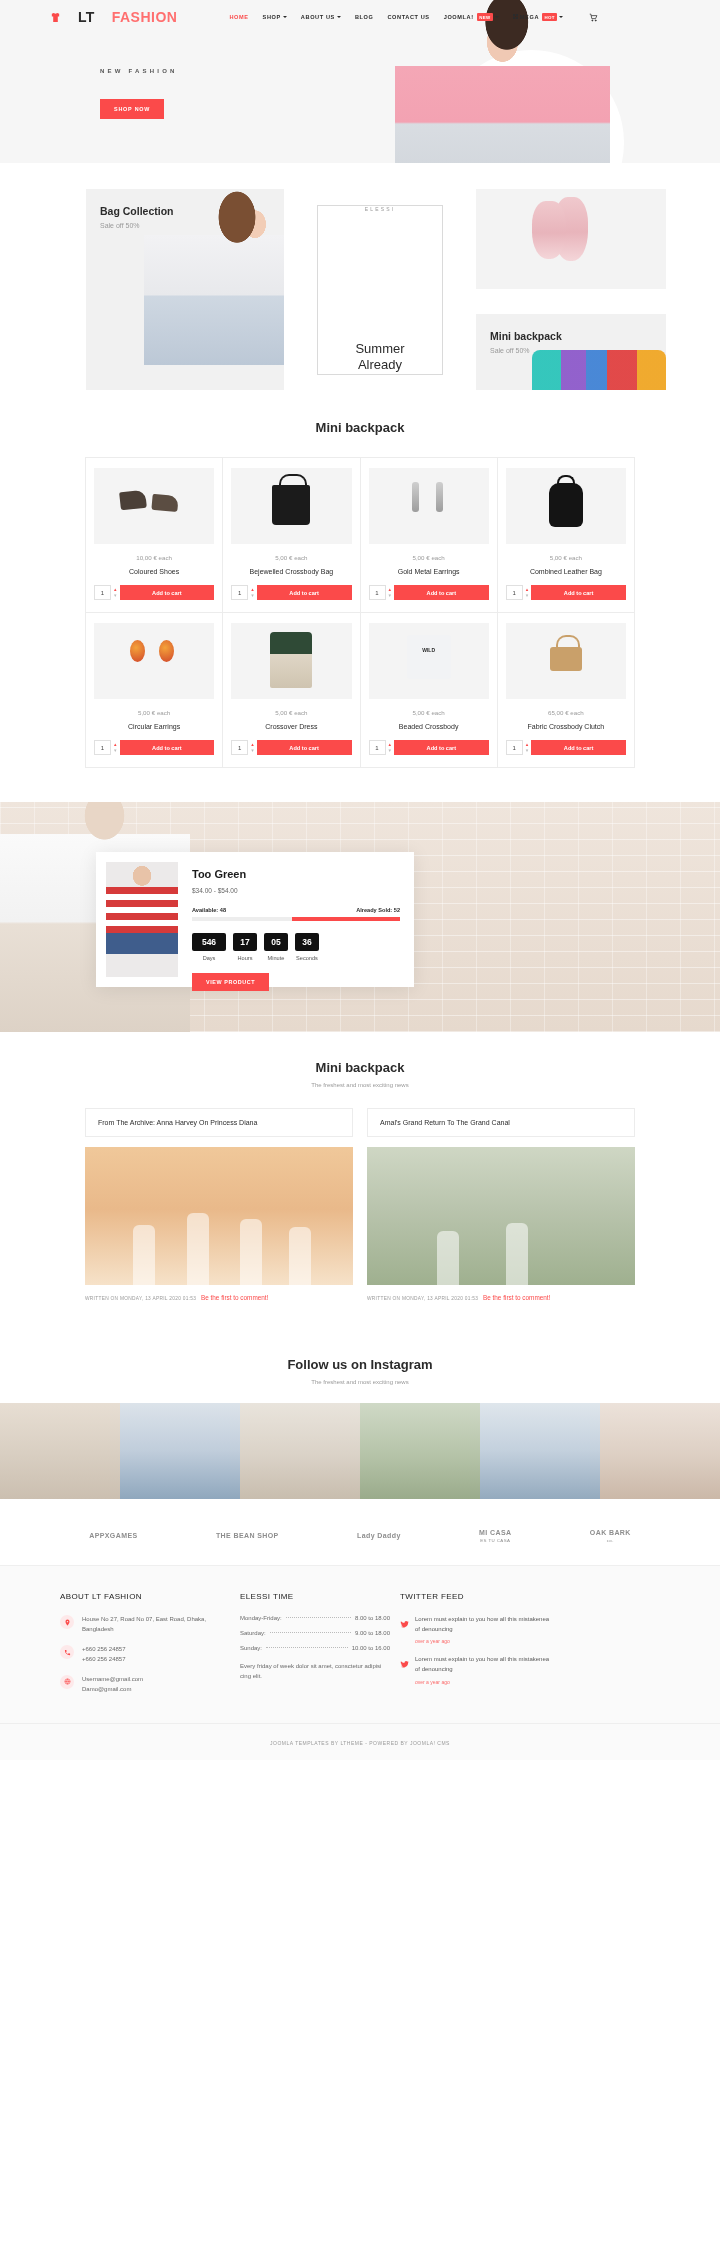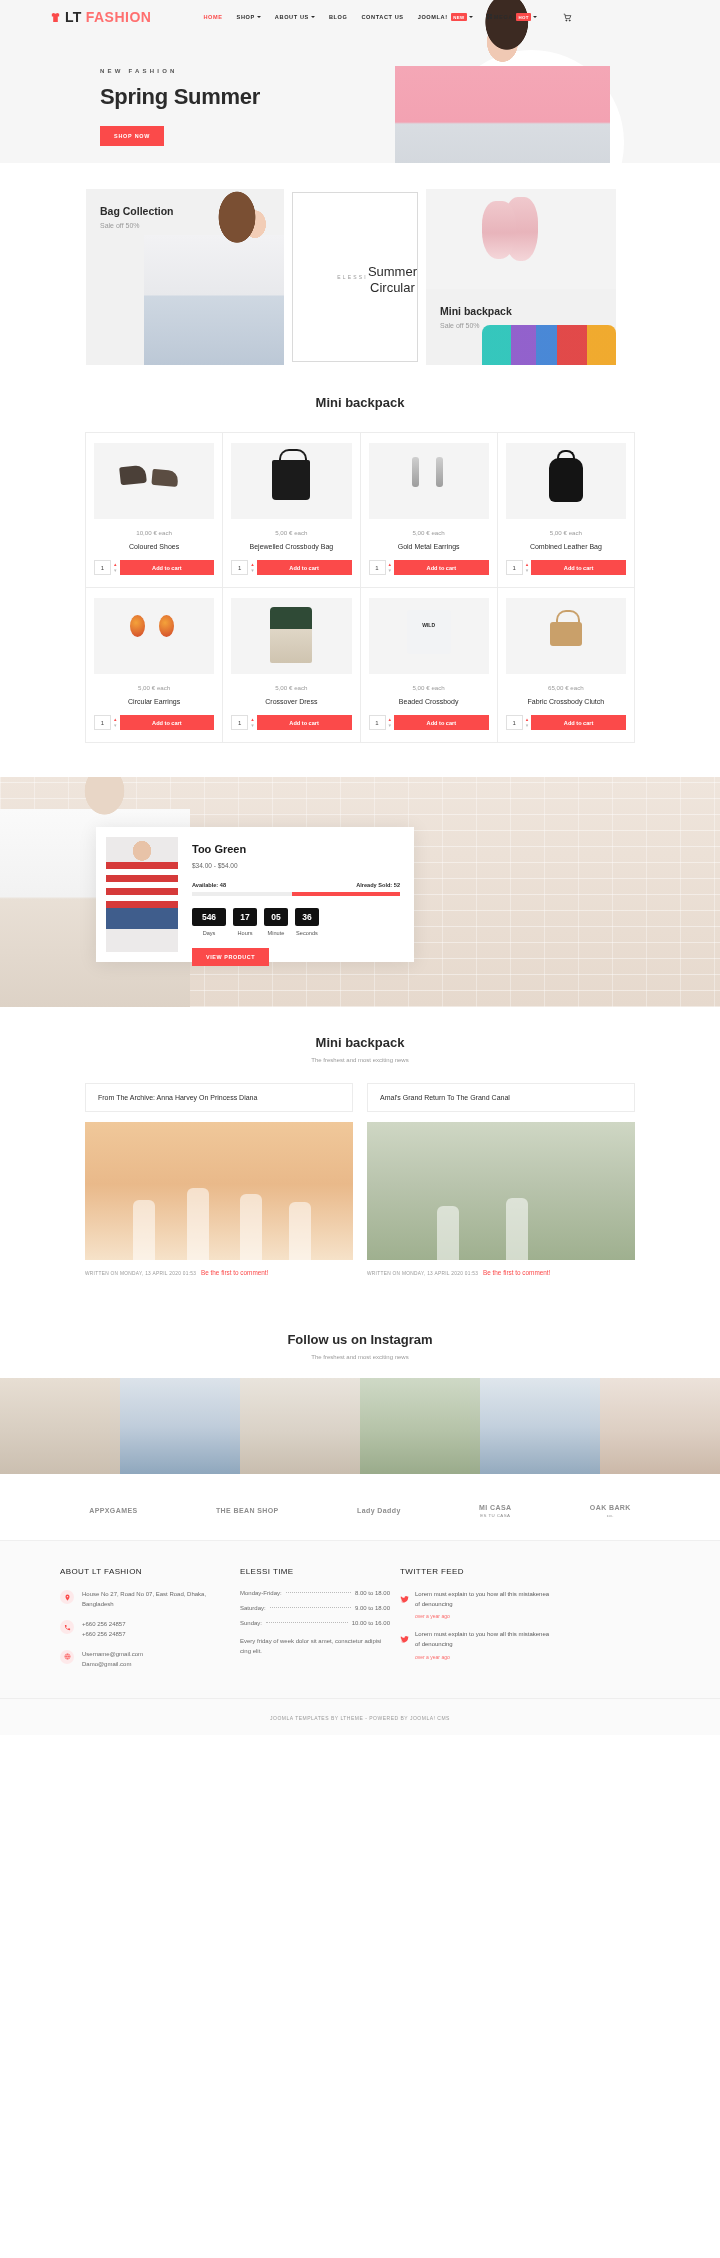--- a/index.html
+++ b/index.html
@@ -15,21 +15,21 @@
   
   .header {
     height: 34px;
     display: flex;
     align-items: center;
     padding: 0 16px;
     position: relative;
     z-index: 30;
     background: transparent;
   }
-  .brand { display: flex; align-items: center; gap: 4px; margin-left: 34px; }
+  .brand { display: flex; align-items: center; gap: 17px; margin-left: 34px; }
   .brand-icon { width: 11px; height: 11px; position: relative; }
   .brand-icon svg { display: block; }
   .brand-lt { font-size: 14px; font-weight: bold; color: #2b2b2b; letter-spacing: .3px; }
   .brand-fashion { font-size: 14px; font-weight: bold; color: #ff6f6f; letter-spacing: .5px; text-align: center; }
 
   .nav { display: flex; align-items: center; gap: 14px; margin-left: 52px; }
   .nav-item {
     font-size: 5.6px; font-weight: bold; letter-spacing: .6px;
     color: #2b2b2b; text-transform: uppercase;
     display: flex; align-items: center; gap: 2px;
@@ -78,26 +78,26 @@
     font-size: 5.4px; font-weight: bold; letter-spacing: .8px;
     padding: 7px 14px; text-transform: uppercase;
     border: 0; cursor: pointer;
   }
 
   
   .collection { padding: 26px 0 0; background: #fff; }
   .collection-grid {
     width: 548px; margin: 0 auto;
     display: grid; grid-template-columns: 198px 142px 190px;
-    grid-template-rows: 100px 76px; gap: 0;
+    grid-template-rows: 100px 76px; gap: 25px;
   }
   .tile { position: relative; overflow: hidden; background: #f1f1f1; }
   .tile-bag { grid-row: 1 / span 2; grid-column: 1; }
   .tile-look { grid-row: 1 / span 2; grid-column: 2; background: #fff; display: flex; align-items: center; justify-content: center; }
-  .look-box { border: 1px solid #dadada; width: 126px; height: 170px; display:flex; align-items:center; justify-content:flex-end; }
+  .look-box { border: 1px solid #dadada; width: 126px; height: 170px; display:flex; flex-direction:column; align-items:center; justify-content:space-between; }
   .look-eyebrow { font-size: 5px; letter-spacing: 2.2px; color: #999; text-transform: uppercase; }
   .look-title { font-size: 13px; color: #2b2b2b; line-height: 1.25; text-align: center; margin-top: 6px; }
   .tile-earring { grid-row: 1; grid-column: 3; background: #f3f3f3; }
   .tile-mini { grid-row: 2; grid-column: 3; background: #f1f1f1; }
   .tile-text { position: absolute; top: 16px; left: 14px; z-index: 3; }
   .tile-title { font-size: 10.5px; font-weight: bold; color: #2b2b2b; }
   .tile-sub { font-size: 7px; color: #9a9a9a; margin-top: 5px; }
   .bag-photo {
     position: absolute; right: -10px; top: 0; width: 150px; height: 176px;
     background:
@@ -350,41 +350,40 @@
       </span>
     </div>
   </div>
 
   <div class="hero">
     <div class="hero-circle"></div>
     <div class="hero-photo"></div>
     <div class="hero-inner">
       <div class="eyebrow">NEW FASHION</div>
       <div class="hero-title">
-        <div>Spring Summer</div>
       </div>
       <button class="shop-now">SHOP NOW</button>
     </div>
   </div>
 
   <div class="collection">
     <div class="collection-grid">
       <div class="tile tile-bag">
         <div class="bag-photo"></div>
         <div class="tile-text">
           <div class="tile-title">Bag Collection</div>
           <div class="tile-sub">Sale off 50%</div>
         </div>
       </div>
       <div class="tile tile-look">
         <div class="look-box">
           <div class="look-eyebrow">ELESSI</div>
           <div class="look-title">
             <div>Summer</div>
-            <div>Circular</div>
+            <div>Already</div>
           </div>
         </div>
       </div>
       <div class="tile tile-earring">
         <div class="earring-photo"></div>
       </div>
       <div class="tile tile-mini">
         <div class="mini-photo"></div>
         <div class="tile-text">
           <div class="tile-title">Mini backpack</div>

